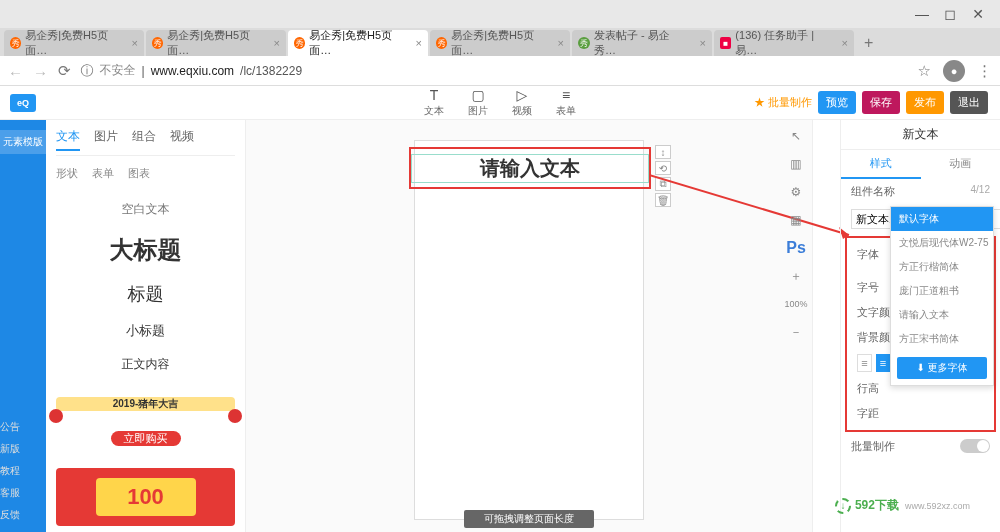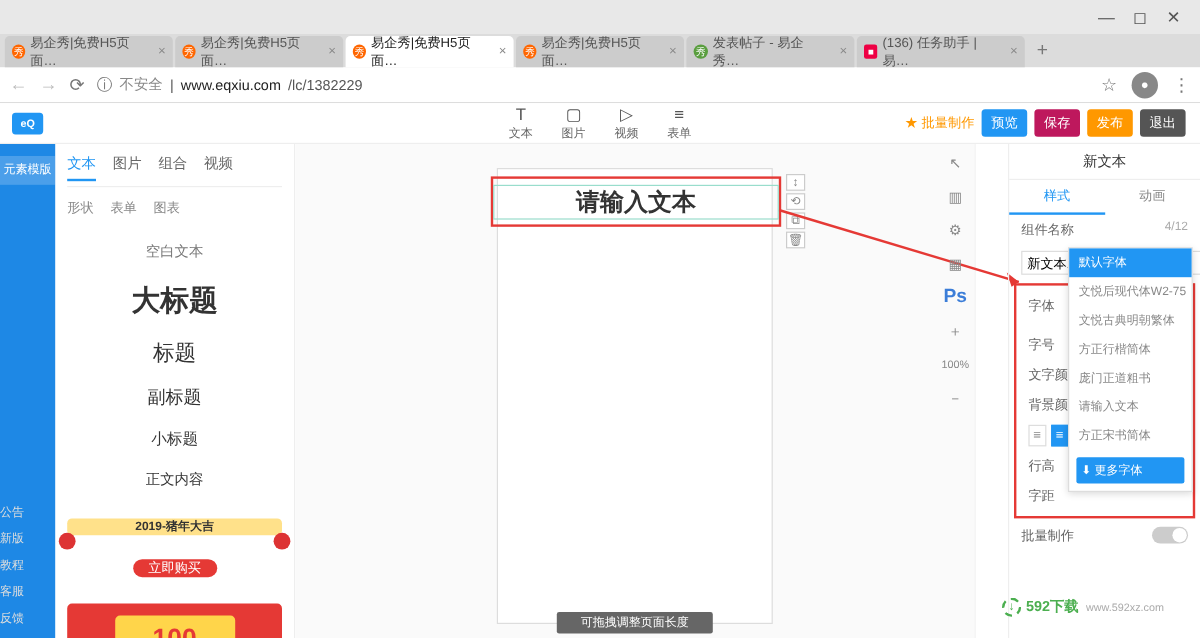--- a/index.html
+++ b/index.html
@@ -79,21 +79,21 @@
 .props .sel-field .dd{color:#e53935;font-size:9px}
 .props .align{display:flex;gap:4px;padding:4px 10px}
 .props .align span{width:18px;height:18px;border:1px solid #ddd;display:flex;align-items:center;justify-content:center;font-size:11px;color:#888}
 .props .align span.a{background:#2196f3;color:#fff;border-color:#2196f3}
 .props .toggle{margin-left:auto;width:30px;height:14px;background:#ccc;border-radius:7px;position:relative}
 .props .toggle::after{content:"";position:absolute;width:12px;height:12px;background:#fff;border-radius:50%;top:1px;right:1px}
 .props .boxed{border:2px solid #e53935;padding:4px 0;margin:2px 4px}
 .dropdown{position:absolute;right:6px;top:86px;width:104px;background:#fff;border:1px solid #ddd;box-shadow:0 2px 6px rgba(0,0,0,.15);z-index:10}
 .dropdown .opt{padding:5px 8px;font-size:10px;color:#888;white-space:nowrap;overflow:hidden}
 .dropdown .opt.act{background:#2196f3;color:#fff}
-.dropdown .more{margin:6px;background:#2196f3;color:#fff;padding:4px;border-radius:2px;font-size:10px}
+.dropdown .more{margin:6px;background:#2196f3;color:#fff;text-align:center;padding:4px;border-radius:2px;font-size:10px}
 .wm{position:absolute;right:30px;bottom:18px;display:flex;align-items:center;gap:4px;font-size:12px;font-weight:bold;color:#4caf50}
 .wm .c{width:16px;height:16px;border:2px dashed #4caf50;border-radius:50%;display:flex;align-items:center;justify-content:center;font-size:10px}
 .wm .url{font-size:9px;font-weight:normal;color:#aaa;margin-left:2px}
 </style>
 </head>
 <body>
 
 <div class="titlebar">
   <span class="spacer"></span>
   <span class="wbtn">—</span>
@@ -204,21 +204,20 @@
         <span class="ptab">视频</span>
       </div>
     <div class="sub" id="psub">
         <span>形状</span>
         <span>表单</span>
         <span>图表</span>
       </div>
     <div class="t" style="font-size:12px;color:#777">空白文本</div>
     <div class="t h1">大标题</div>
     <div class="t h2">标题</div>
-    <div class="t h3">副标题</div>
     <div class="t h4">小标题</div>
     <div class="t h5">正文内容</div>
     <div class="card1">2019-猪年大吉</div>
     <div class="buybtn">立即购买</div>
     <div class="card2">
       <div class="coupon">
         <div class="n">100</div>
 
       </div>
 
@@ -307,21 +306,20 @@
     </div>
 
     <div class="row">
       <span class="lb" style="width:60px">批量制作</span>
       <div class="toggle"></div>
     </div>
 
     <div class="dropdown" id="dd">
         <div class="opt act">默认字体</div>
         <div class="opt">文悦后现代体W2-75</div>
-        <div class="opt">文悦古典明朝繁体</div>
         <div class="opt">方正行楷简体</div>
         <div class="opt">庞门正道粗书</div>
         <div class="opt">请输入文本</div>
         <div class="opt">方正宋书简体</div>
         <div class="more">⬇ 更多字体</div>
       </div>
   </div>
 </div>
 
 <div class="wm">

